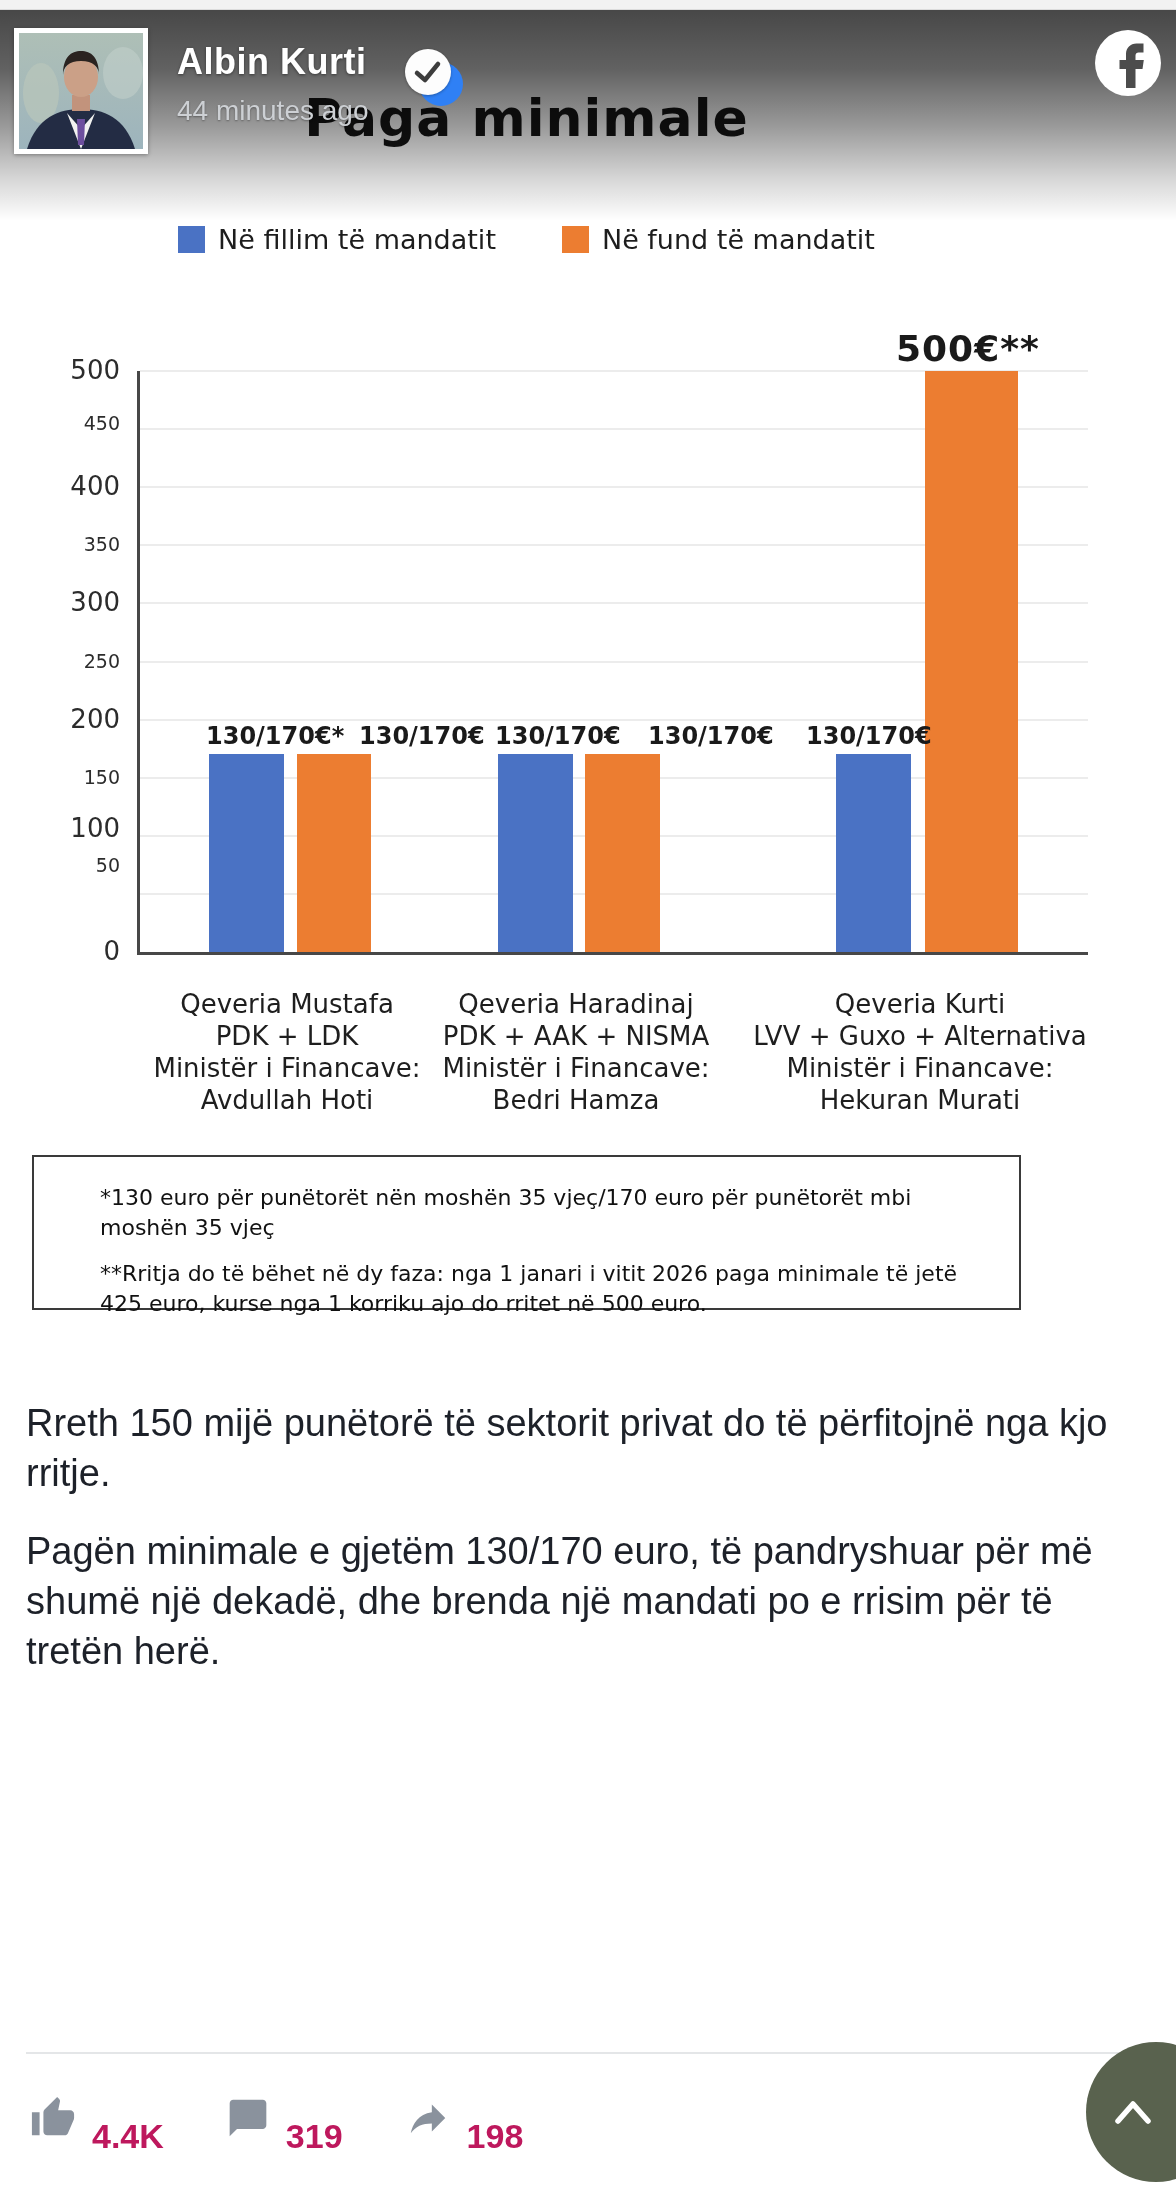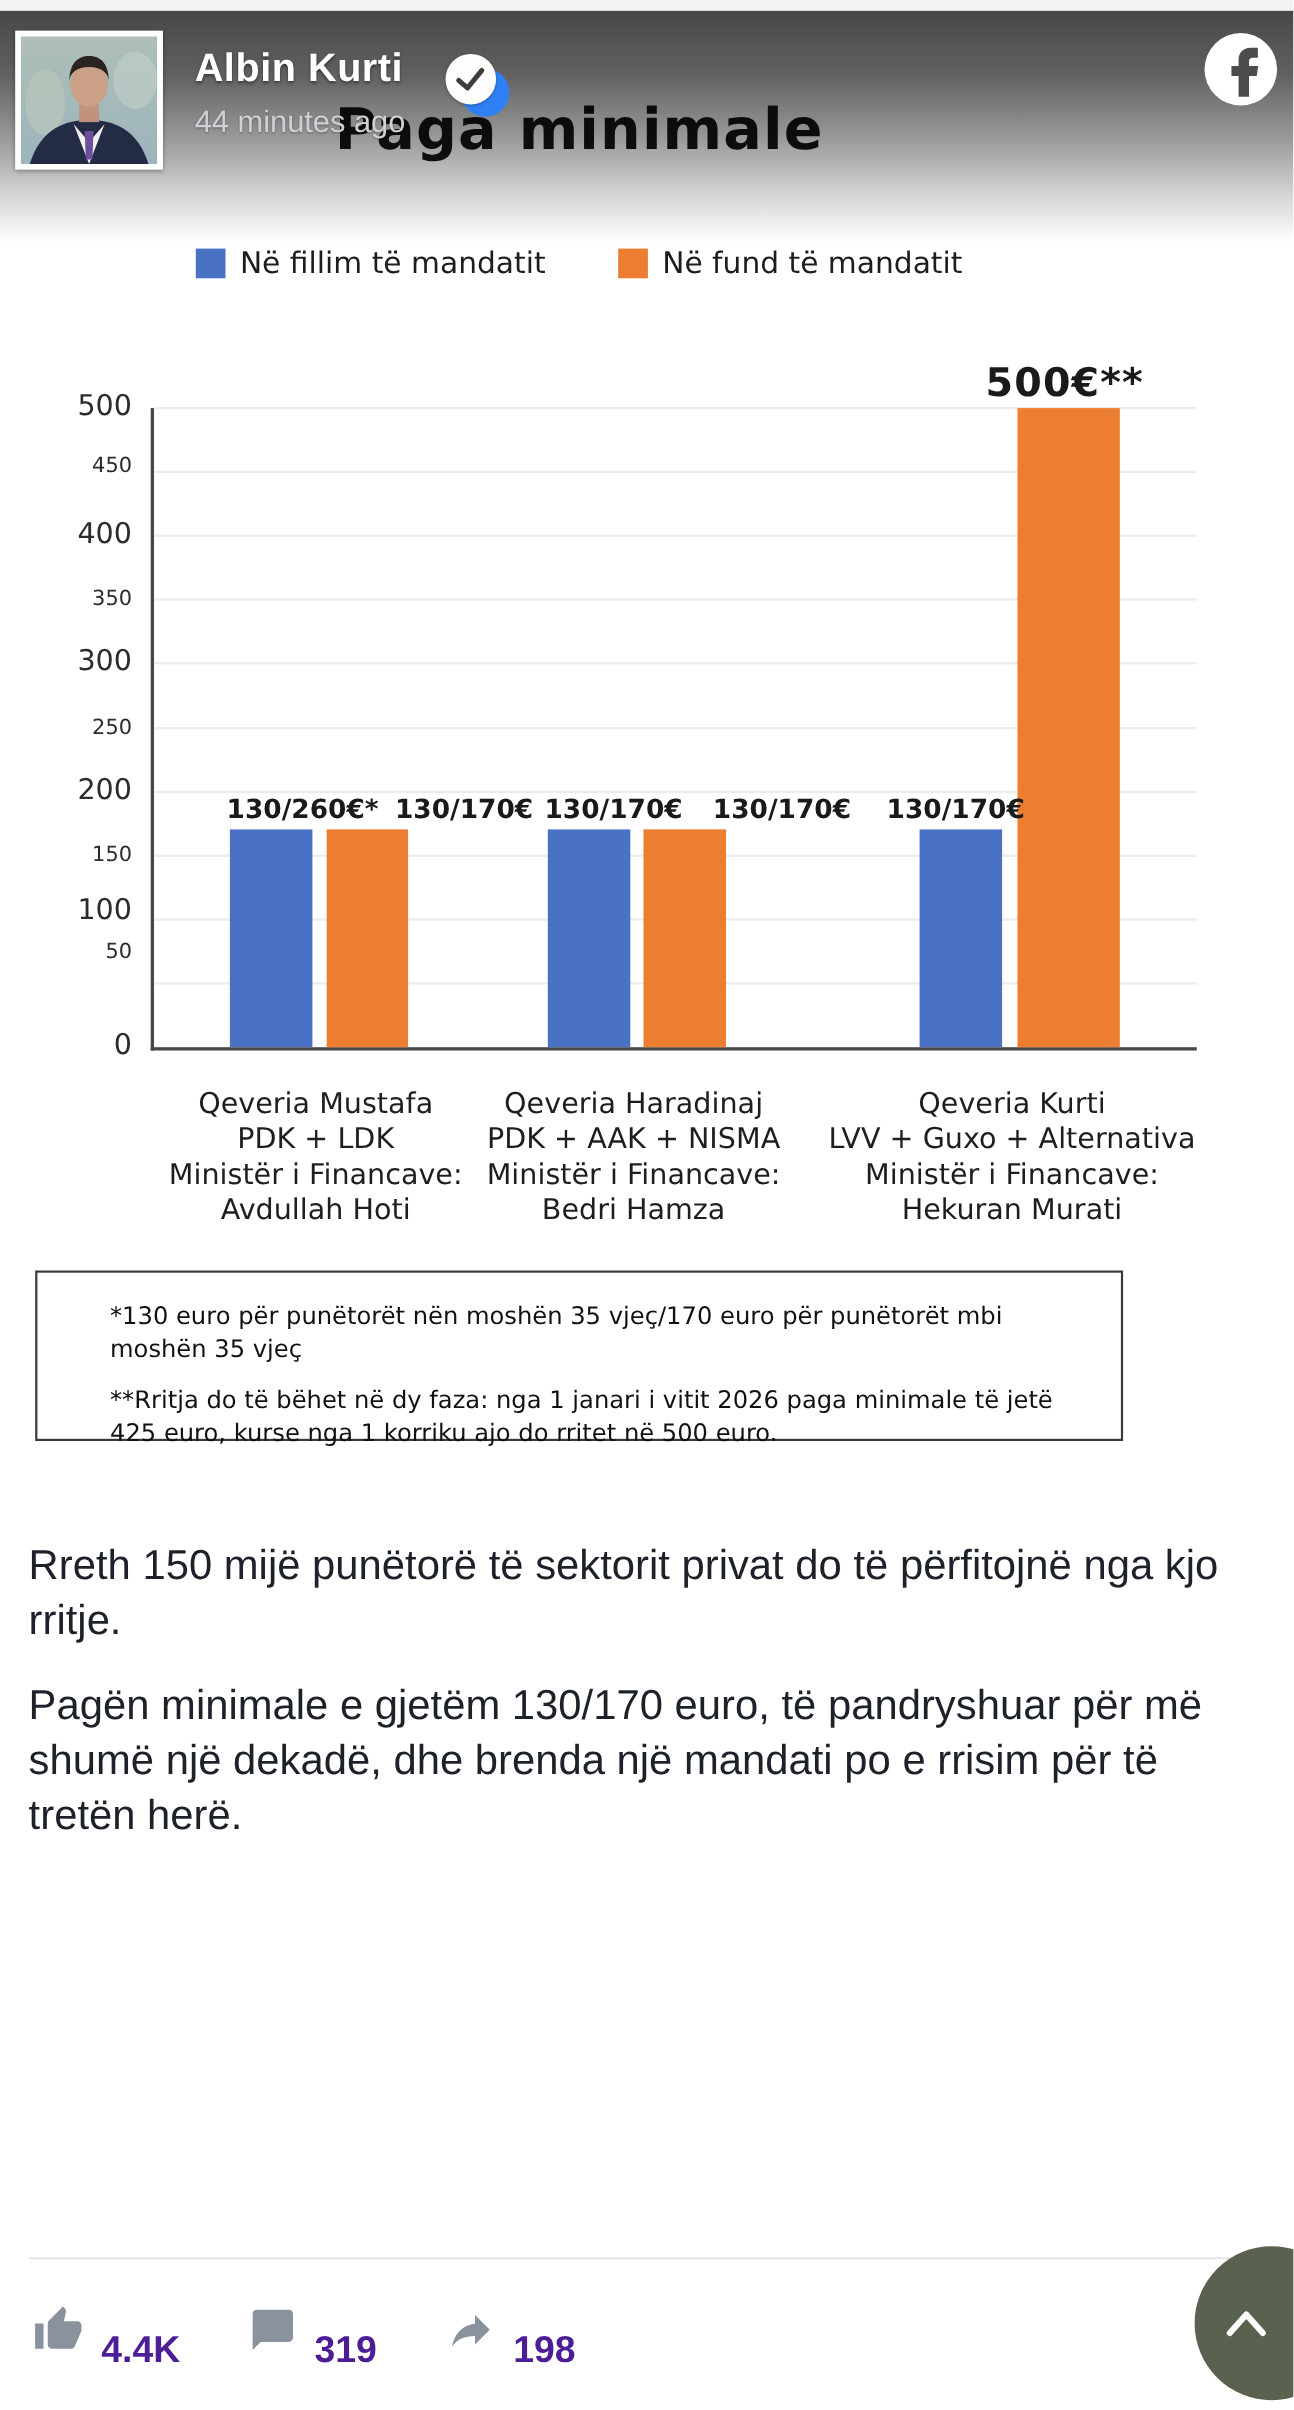--- a/index.html
+++ b/index.html
@@ -57,21 +57,21 @@
 
   
   .body-text{position:absolute;top:1398px;left:26px;right:26px;z-index:2;}
   .body-text p{margin:0 0 28px 0;font-size:38px;line-height:50px;color:#1d2129;}
 
   
   .divider{position:absolute;top:2052px;left:26px;right:0;height:2px;background:#e4e6e8;}
   .engagement{position:absolute;top:2080px;left:30px;display:flex;align-items:center;gap:62px;}
   .stat{display:flex;align-items:center;gap:16px;cursor:pointer;}
   .stat svg{display:block;}
-  .stat-count{font-size:34px;font-weight:700;color:#4c1d95;margin-top:37px;}
+  .stat-count{font-size:34px;font-weight:700;color:#be185d;margin-top:37px;}
 
   
   .scroll-top{position:absolute;left:1086px;top:2042px;width:140px;height:140px;border-radius:50%;
     border:none;display:flex;align-items:center;justify-content:center;cursor:pointer;
     padding:0 0 0 0;}
   .scroll-top svg{margin-right:46px;}
 </style>
 </head>
 <body>
 
@@ -117,21 +117,21 @@
       <div class="ytick minor" style="top: 866px; text-align: right;">50</div>
       <div class="ytick major" style="top: 829px;">100</div>
       <div class="ytick minor" style="top: 777.7px;">150</div>
       <div class="ytick major" style="top: 719.6px;">200</div>
       <div class="ytick minor" style="top: 661.5px;">250</div>
       <div class="ytick major" style="top: 603.4px;">300</div>
       <div class="ytick minor" style="top: 545.3px;">350</div>
       <div class="ytick major" style="top: 487.2px;">400</div>
       <div class="ytick minor" style="top: 424px;">450</div>
       <div class="ytick major" style="top: 371px;">500</div>
-      <div class="bar-label" style="left: 206px; top: 722px;">130/260€*</div>
+      <div class="bar-label" style="left: 206px; top: 722px;">130/170€*</div>
       <div class="bar-label" style="left: 495px; top: 722px;">130/170€</div>
       <div class="bar-label" style="left: 806px; top: 722px;">130/170€</div>
       <div class="bar-label" style="left: 359px; top: 722px;">130/170€</div>
       <div class="bar-label" style="left: 648px; top: 722px;">130/170€</div>
       <div class="bar-label big" style="left: 880px; top: 328px;">500€**</div>
       <div class="glabel" style="left: 287px;">Qeveria Mustafa
 PDK + LDK
 Ministër i Financave:
 Avdullah Hoti</div>
       <div class="glabel" style="left: 576px;">Qeveria Haradinaj

